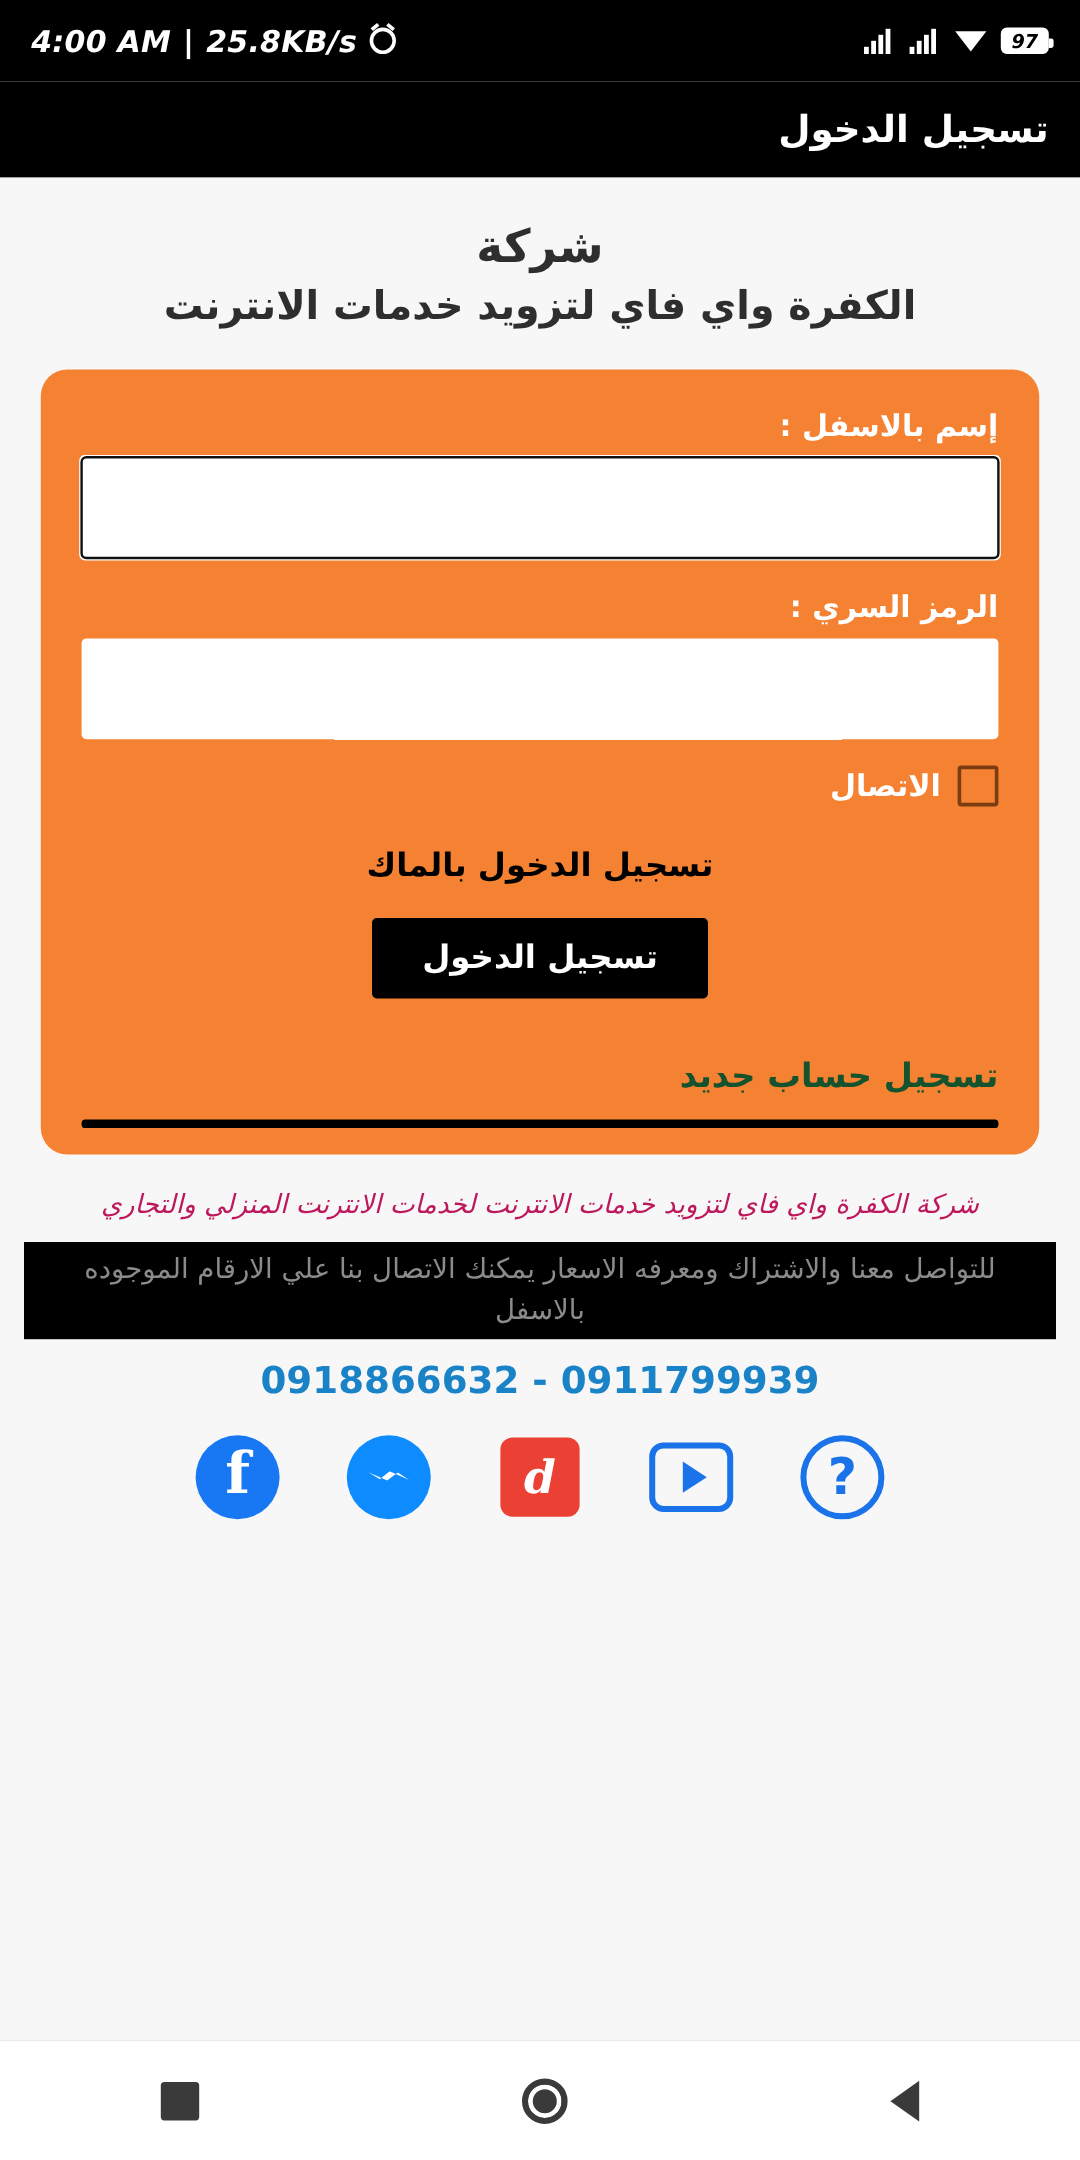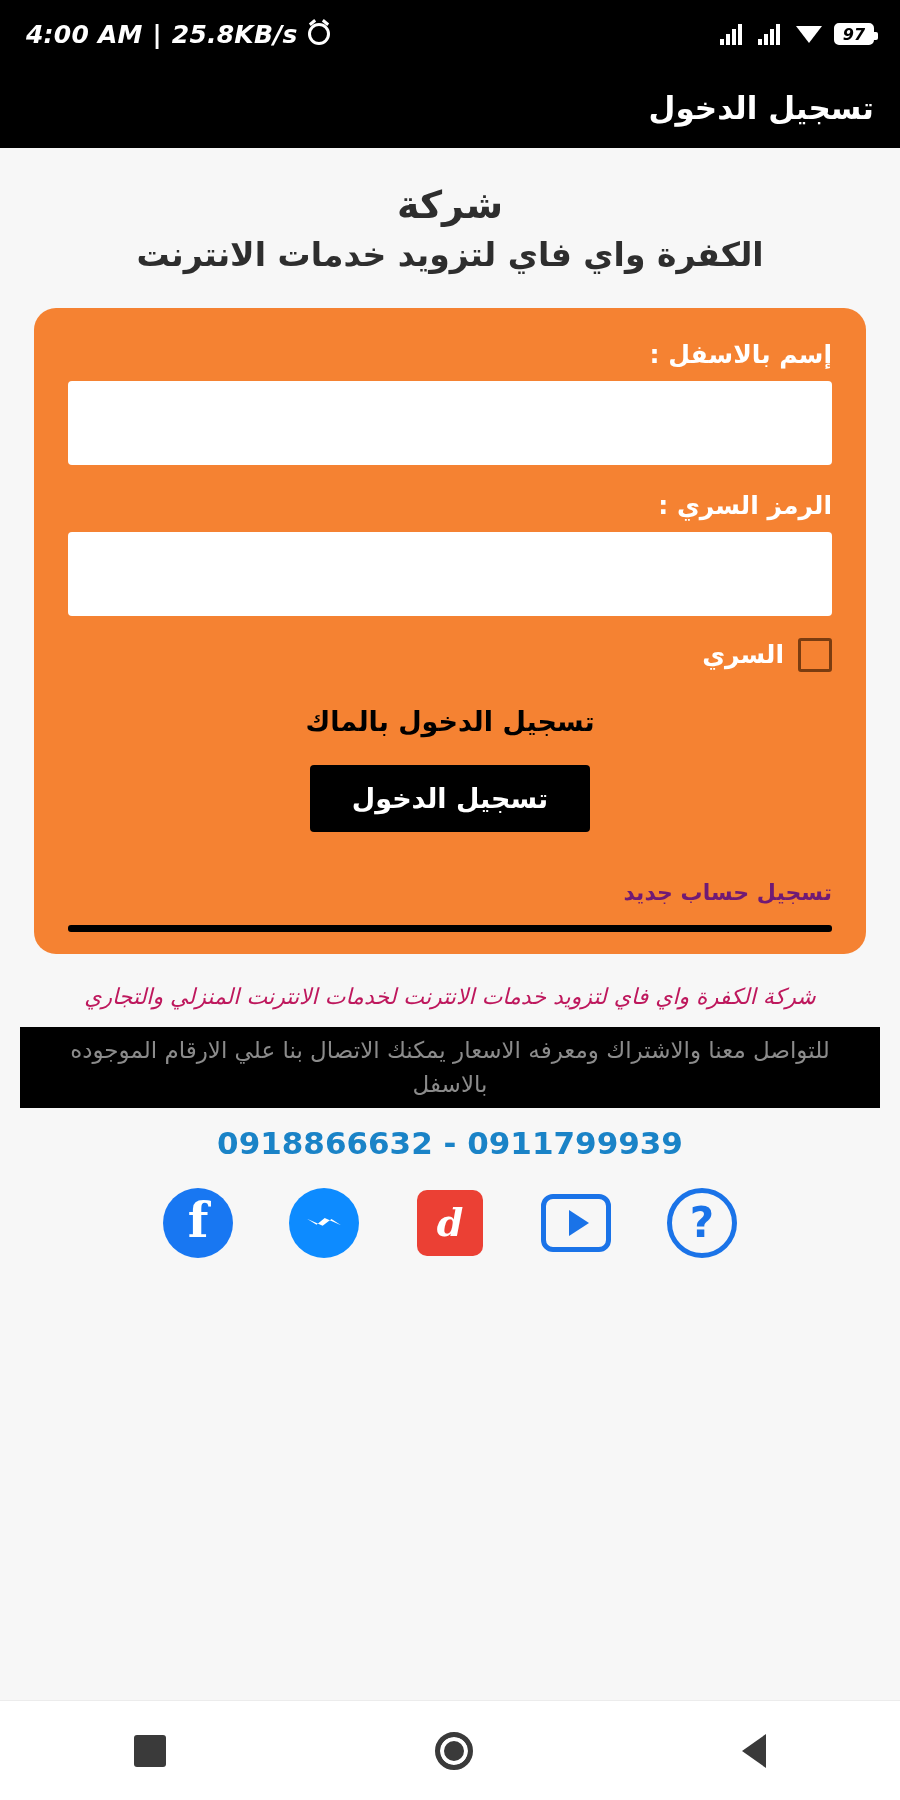--- a/index.html
+++ b/index.html
@@ -210,22 +210,22 @@
     font-weight: bold;
     border: none;
     border-radius: 4px;
     padding: 18px 42px;
     font-family: "DejaVu Sans", "Liberation Sans", sans-serif;
     cursor: pointer;
   }
   .register-link {
     margin-top: 48px;
     text-align: right;
-    color: #701a75;
-    font-size: 22px;
+    color: #14532d;
+    font-size: 28px;
     font-weight: bold;
   }
   .card-rule {
     margin-top: 20px;
     height: 7px;
     background: #000000;
     border-radius: 3px;
   }
 
   
@@ -418,21 +418,21 @@
     <div class="field-label">إسم بالاسفل :</div>
     <input class="field-input" type="text" autofocus="" placeholder="" style="">
 
     <div class="gap"></div>
 
     <div class="field-label">الرمز السري :</div>
     <input class="field-input" type="password" placeholder="" style="">
 
     <div class="remember-row">
       <span class="checkbox"></span>
-      <span class="remember-label">السري</span>
+      <span class="remember-label">الاتصال</span>
     </div>
 
     <div class="mac-login">تسجيل الدخول بالماك</div>
 
     <div class="login-btn-wrap">
       <button class="login-btn">تسجيل الدخول</button>
     </div>
 
     <div class="register-link">تسجيل حساب جديد</div>
 

